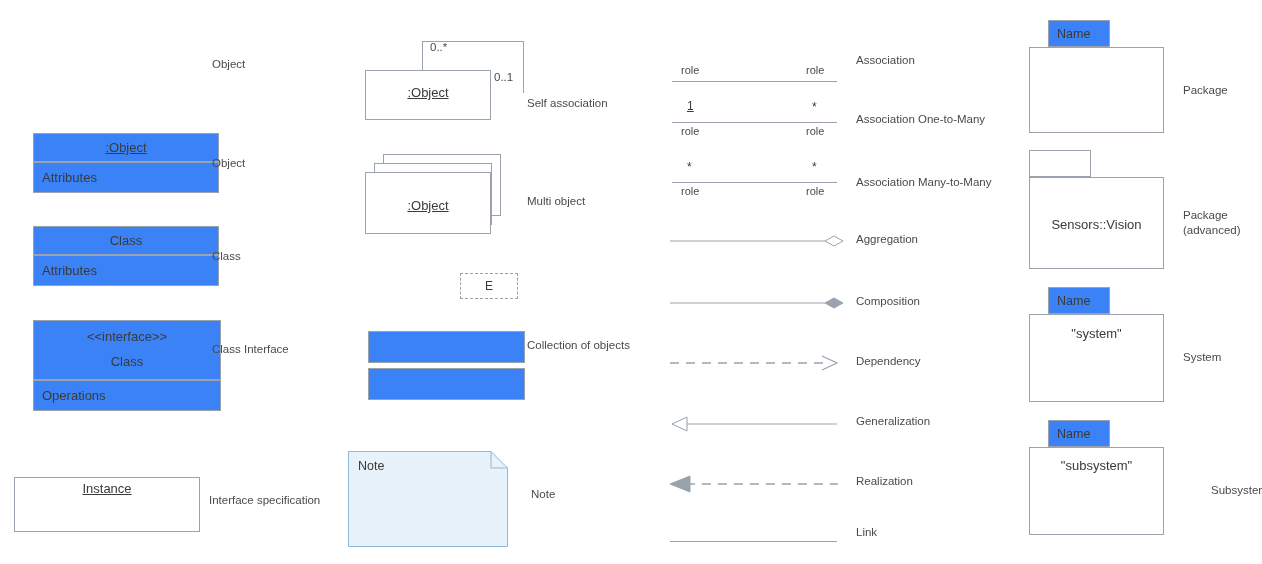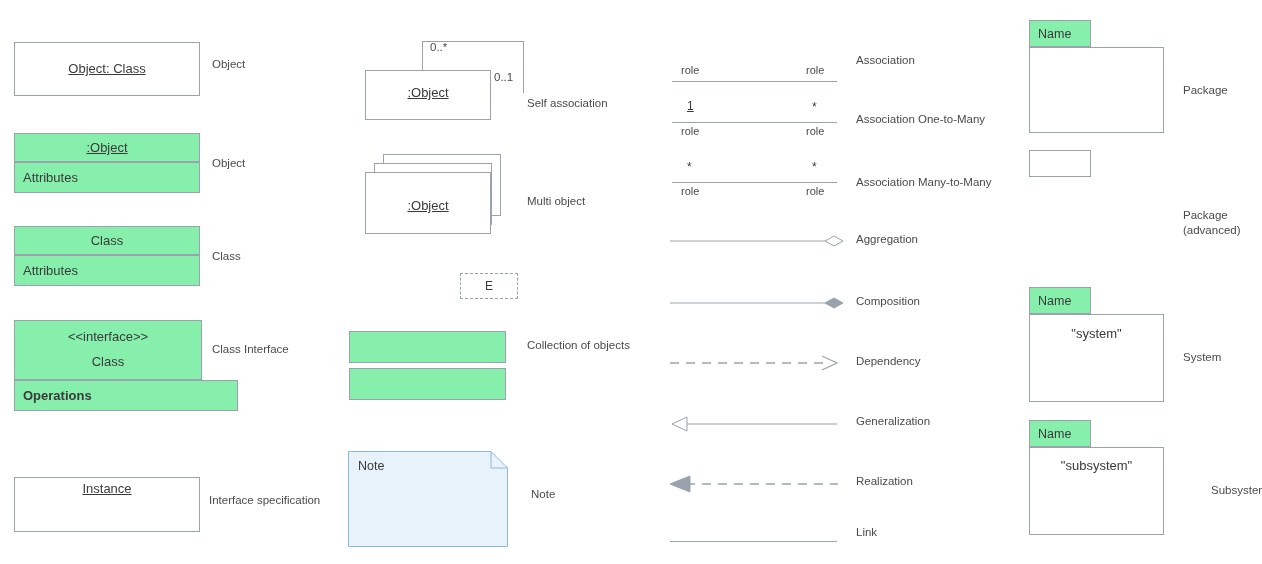--- a/index.html
+++ b/index.html
@@ -2,41 +2,38 @@
 <html><head>
 <meta charset="utf-8">
 <style>
   html,body{margin:0;padding:0;background:#ffffff;}
   body{width:1262px;height:564px;position:relative;font-family:"Liberation Sans",sans-serif;color:#3a3a3a;}
   .canvas{position:relative;width:1262px;height:564px;overflow:hidden;}
   .box{position:absolute;box-sizing:border-box;border:1px solid #9aa3ad;background:#ffffff;}
   .lbl{position:absolute;font-size:11.5px;color:#4a4a4a;white-space:nowrap;}
   .ctext{position:absolute;display:flex;align-items:center;justify-content:center;width:100%;left:0;font-size:13px;color:#3a3a3a;}
   .u{text-decoration:underline;}
-  .cell{position:absolute;box-sizing:border-box;border:1px solid #9aa3ad;background:#86efac;display:flex;align-items:center;}
+  .cell{position:absolute;box-sizing:border-box;border:1px solid #9aa3ad;background:#3b82f6;display:flex;align-items:center;margin-left:19px;}
   .cell.center{justify-content:center;}
   .cell span{font-size:13px;color:#3a3a3a;}
   .cell.pad span{padding-left:8px;}
   .line{position:absolute;background:#9aa3ad;height:1px;}
   .multi{font-size:11.5px;color:#4a4a4a;position:absolute;}
   svg{position:absolute;overflow:visible;}
   .note-label{position:absolute;font-size:12.5px;color:#3a3a3a;}
   .rel-label{position:absolute;font-size:11.5px;color:#4a4a4a;white-space:nowrap;}
   .role{position:absolute;font-size:11px;color:#4a4a4a;}
   .mult{position:absolute;font-size:12px;color:#3a3a3a;}
   .mult.u{text-decoration:underline;}
 </style>
 </head>
 <body>
 
 <div class="canvas">
 
-  <div class="box" style="left:14px;top:42px;width:186px;height:54px;">
-    <div class="ctext u" style="top:18px;">Object: Class</div>
-  </div>
   <div class="lbl" style="left:212px;top:58px;">Object</div>
 
   <div class="cell center" style="left:14px;top:133px;width:186px;height:29px;">
     <span class="u">:Object</span>
   </div>
   <div class="cell pad" style="left:14px;top:162px;width:186px;height:31px;">
     <span>Attributes</span>
   </div>
   <div class="lbl" style="left:212px;top:157px;">Object</div>
 
@@ -45,21 +42,21 @@
   </div>
   <div class="cell pad" style="left:14px;top:255px;width:186px;height:31px;">
     <span>Attributes</span>
   </div>
   <div class="lbl" style="left:212px;top:250px;">Class</div>
 
   <div class="cell" style="left:14px;top:320px;width:188px;height:60px;display:block;">
     <div class="ctext" style="top:8px;">&lt;&lt;interface&gt;&gt;</div>
     <div class="ctext" style="top:33px;">Class</div>
   </div>
-  <div class="cell pad" style="left:14px;top:380px;width:224px;height:31px;font-weight:bold;">
+  <div class="cell pad" style="left:14px;top:380px;width:188px;height:31px;">
     <span>Operations</span>
   </div>
   <div class="lbl" style="left:212px;top:343px;">Class Interface</div>
 
   <div class="box" style="left:14px;top:477px;width:186px;height:55px;">
     <div class="ctext u" style="top:3px;">Instance</div>
   </div>
   <div class="lbl" style="left:209px;top:494px;">Interface specification</div>
 
   <div class="box" style="left:422px;top:41px;width:102px;height:52px;border-bottom:none;background:transparent;"></div>
@@ -143,20 +140,23 @@
   <div class="line" style="left:670px;top:541px;width:167px;"></div>
   <div class="rel-label" style="left:856px;top:526px;">Link</div>
 
   <div class="cell pad" style="left:1029px;top:20px;width:62px;height:27px;">
     <span style="font-size:12.5px;">Name</span>
   </div>
   <div class="box" style="left:1029px;top:47px;width:135px;height:86px;"></div>
   <div class="lbl" style="left:1183px;top:84px;">Package</div>
 
   <div class="box" style="left:1029px;top:150px;width:62px;height:27px;"></div>
+  <div class="box" style="left:1029px;top:177px;width:135px;height:92px;">
+    <div class="ctext" style="top:39px;">Sensors::Vision</div>
+  </div>
   <div class="lbl" style="left:1183px;top:208px;line-height:15px;">
     <span>Package</span><br>
     <span>(advanced)</span>
   </div>
 
   <div class="cell pad" style="left:1029px;top:287px;width:62px;height:27px;">
     <span style="font-size:12.5px;">Name</span>
   </div>
   <div class="box" style="left:1029px;top:314px;width:135px;height:88px;">
     <div class="ctext" style="top:11px;">"system"</div>

